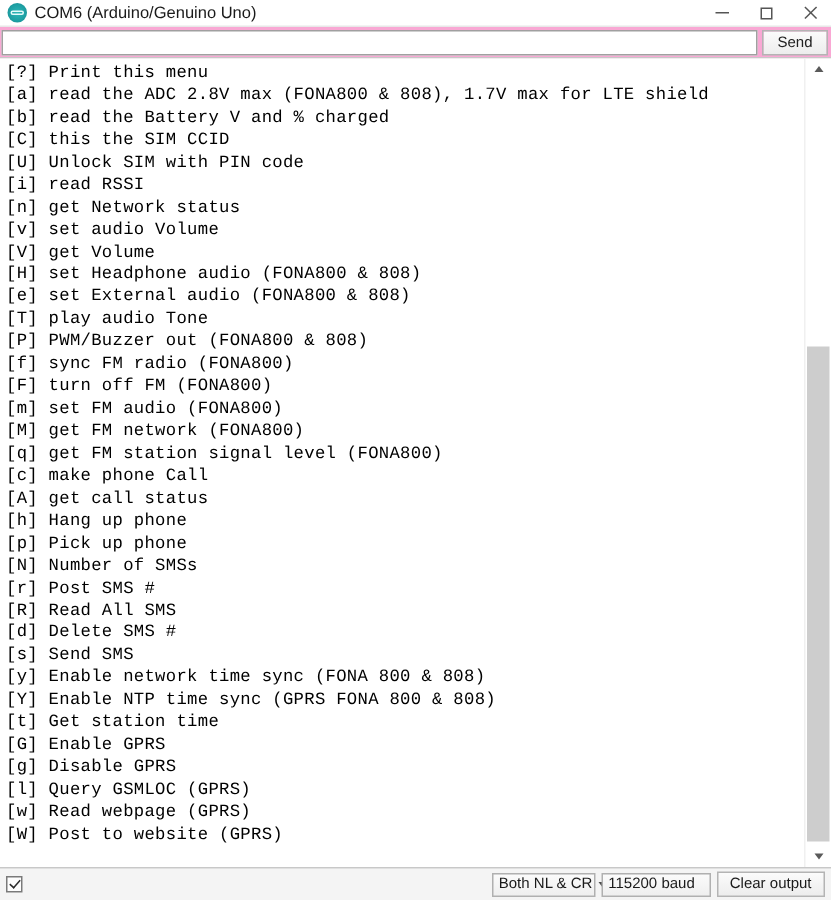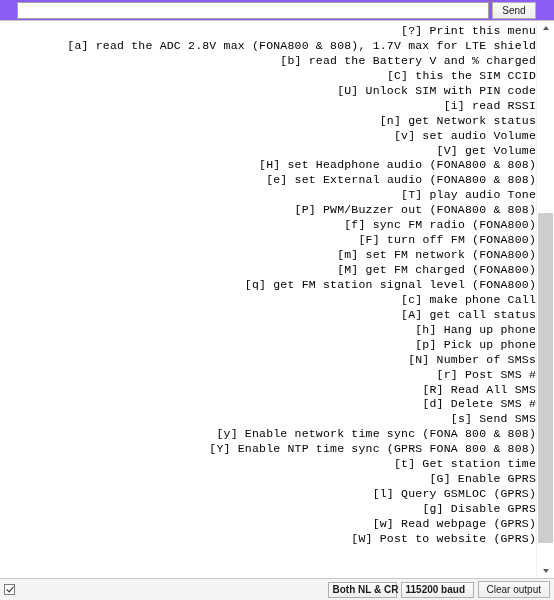--- a/index.html
+++ b/index.html
@@ -104,24 +104,24 @@
     height: 1px;
     background: #555;
   }
   .glyph-close::before { transform: rotate(45deg); }
   .glyph-close::after  { transform: rotate(-45deg); }
 
   
   .sendrow {
     height: 21px;
     min-height: 21px;
-    background: #8b5cf6;
-    display: flex;
-    align-items: center;
-    padding: 0 16px;
+    background: #f9a8d4;
+    display: flex;
+    align-items: center;
+    padding: 0 0;
     box-sizing: border-box;
     border-bottom: 1px solid #c8c8c8;
   }
   .send-input {
     flex: 1 1 auto;
     height: 17px;
     margin: 0 3px 0 1px;
     border: 1px solid #a0a0a0;
     background: #ffffff;
     font-family: "Liberation Sans", sans-serif;
@@ -153,21 +153,20 @@
     display: flex;
     overflow: hidden;
     border-bottom: 1px solid #c8c8c8;
   }
   .console {
     flex: 1 1 auto;
     overflow: hidden;
     padding: 3px 0 0 4px;
     box-sizing: border-box;
     background: #ffffff;
-    text-align: right;
   }
   .cline {
     font-family: "Liberation Mono", "DejaVu Sans Mono", monospace;
     font-size: 11.5px;
     line-height: 14.95px;
     height: 14.95px;
     color: #000000;
     white-space: pre;
     letter-spacing: 0.2px;
   }
@@ -269,21 +268,20 @@
     border: 1px solid #b0b0b0;
     background: linear-gradient(#fbfbfb, #efefef);
     display: flex;
     align-items: center;
     font-size: 10px;
     color: #1a1a1a;
     margin-right: 4px;
     box-sizing: border-box;
     cursor: default;
     padding-left: 4px;
-    font-weight: bold;
   }
   .combo-nlcr { width: 69px; }
   .combo-baud { width: 73px; gap: 35px; }
   .combo .lbl { flex: 1 1 auto; white-space: nowrap; }
   .combo .chev {
     width: 14px;
     display: flex;
     align-items: center;
     justify-content: center;
     flex: 0 0 auto;
@@ -305,20 +303,35 @@
     color: #1a1a1a;
     cursor: default;
     line-height: 15px;
   }
 </style>
 </head>
 <body>
 
 <div class="window">
 
+  <div class="titlebar">
+    <div class="title-icon"></div>
+    <div class="title-text">COM6 (Arduino/Genuino Uno)</div>
+    <div class="win-controls">
+      <div class="win-btn">
+        <span class="glyph-min"></span>
+      </div>
+      <div class="win-btn">
+        <span class="glyph-max"></span>
+      </div>
+      <div class="win-btn close">
+        <span class="glyph-close"></span>
+      </div>
+    </div>
+  </div>
 
   <div class="sendrow">
     <input class="send-input" type="text" placeholder="" style="">
     <button class="send-btn">Send</button>
   </div>
 
   <div class="console-wrap">
     <div class="console">
         <div class="cline">[?] Print this menu</div>
         <div class="cline">[a] read the ADC 2.8V max (FONA800 &amp; 808), 1.7V max for LTE shield</div>
@@ -328,38 +341,38 @@
         <div class="cline">[i] read RSSI</div>
         <div class="cline">[n] get Network status</div>
         <div class="cline">[v] set audio Volume</div>
         <div class="cline">[V] get Volume</div>
         <div class="cline">[H] set Headphone audio (FONA800 &amp; 808)</div>
         <div class="cline">[e] set External audio (FONA800 &amp; 808)</div>
         <div class="cline">[T] play audio Tone</div>
         <div class="cline">[P] PWM/Buzzer out (FONA800 &amp; 808)</div>
         <div class="cline">[f] sync FM radio (FONA800)</div>
         <div class="cline">[F] turn off FM (FONA800)</div>
-        <div class="cline">[m] set FM network (FONA800)</div>
-        <div class="cline">[M] get FM charged (FONA800)</div>
+        <div class="cline">[m] set FM audio (FONA800)</div>
+        <div class="cline">[M] get FM network (FONA800)</div>
         <div class="cline">[q] get FM station signal level (FONA800)</div>
         <div class="cline">[c] make phone Call</div>
         <div class="cline">[A] get call status</div>
         <div class="cline">[h] Hang up phone</div>
         <div class="cline">[p] Pick up phone</div>
         <div class="cline">[N] Number of SMSs</div>
         <div class="cline">[r] Post SMS #</div>
         <div class="cline">[R] Read All SMS</div>
         <div class="cline">[d] Delete SMS #</div>
         <div class="cline">[s] Send SMS</div>
         <div class="cline">[y] Enable network time sync (FONA 800 &amp; 808)</div>
         <div class="cline">[Y] Enable NTP time sync (GPRS FONA 800 &amp; 808)</div>
         <div class="cline">[t] Get station time</div>
         <div class="cline">[G] Enable GPRS</div>
+        <div class="cline">[g] Disable GPRS</div>
         <div class="cline">[l] Query GSMLOC (GPRS)</div>
-        <div class="cline">[g] Disable GPRS</div>
         <div class="cline">[w] Read webpage (GPRS)</div>
         <div class="cline">[W] Post to website (GPRS)</div>
       </div>
     <div class="vscroll">
       <div class="sb-track"></div>
       <div class="sb-arrow up">
         <span class="tri-up"></span>
       </div>
       <div class="sb-thumb"></div>
       <div class="sb-arrow down">

